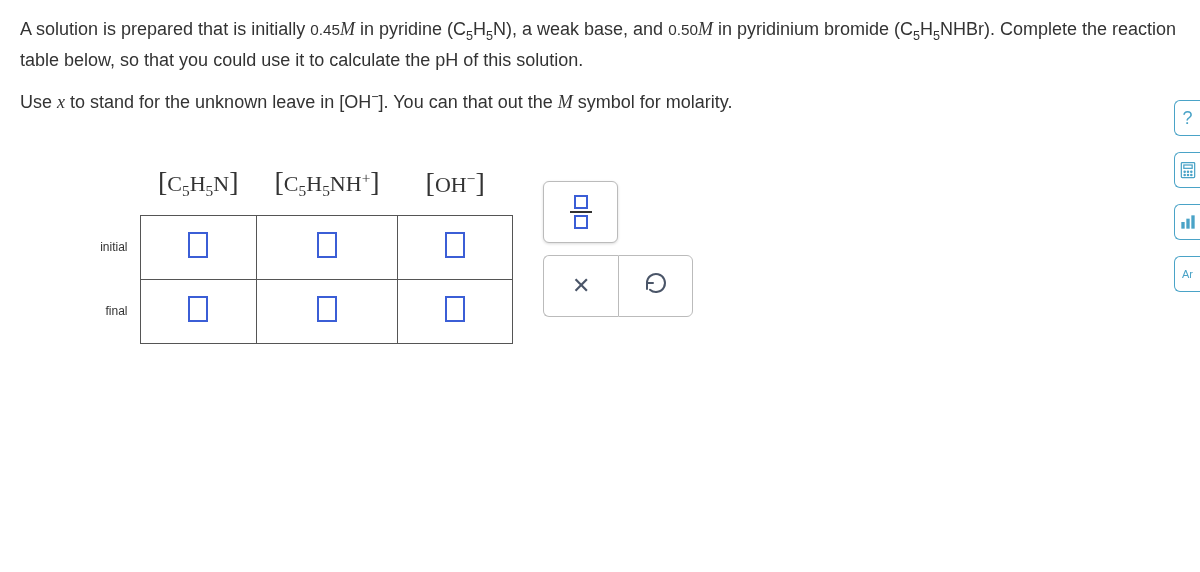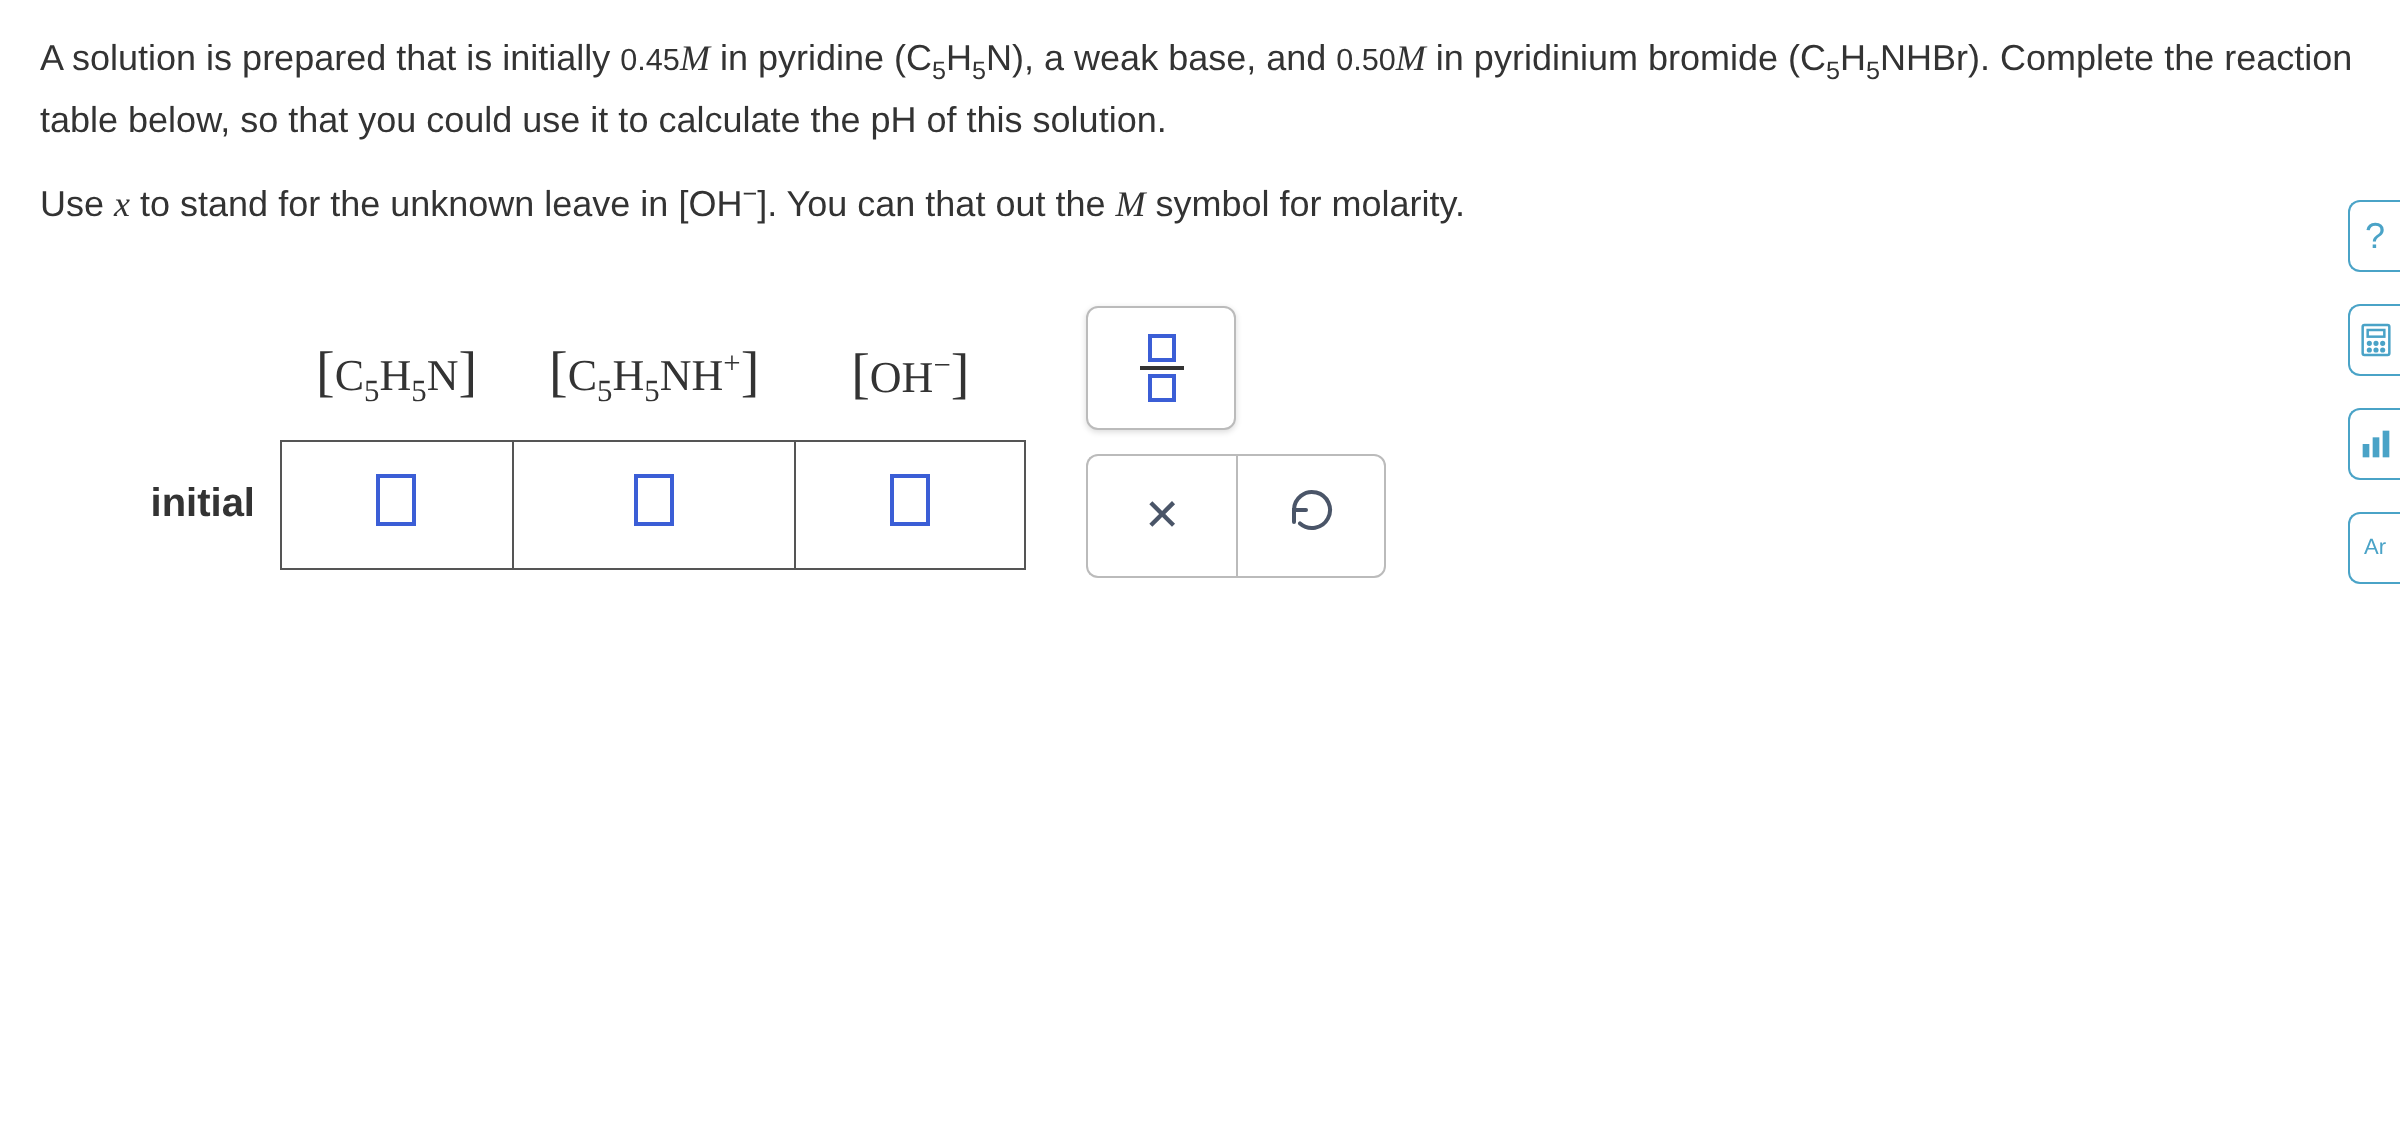--- a/index.html
+++ b/index.html
@@ -46,22 +46,22 @@
       align-items: center;
     }
     table {
       border-collapse: collapse;
     }
     th, td {
       text-align: center;
       vertical-align: middle;
     }
     th.rowlabel {
-      font-weight: bold;
-      font-size: 20px;
+      font-weight: normal;
+      font-size: 12px;
       text-align: right;
       padding-right: 12px;
       border: none;
       width: 75px;
       height: 64px;
     }
     td.col-header {
       font-family: 'Times New Roman', serif;
       font-size: 22px;
       padding: 8px 18px;
@@ -191,20 +191,26 @@
   <table>
     <tbody>
         <tr>
       <th class="rowlabel"></th>
       <td class="col-header"><span class="bracket">[</span>C<sub>5</sub>H<sub>5</sub>N<span class="bracket">]</span></td>
       <td class="col-header"><span class="bracket">[</span>C<sub>5</sub>H<sub>5</sub>NH<sup>+</sup><span class="bracket">]</span></td>
       <td class="col-header"><span class="bracket">[</span>OH<sup>−</sup><span class="bracket">]</span></td>
     </tr>
     <tr>
       <th class="rowlabel">initial</th>
+      <td class="cell"><span class="input-box"></span></td>
+      <td class="cell"><span class="input-box"></span></td>
+      <td class="cell"><span class="input-box"></span></td>
+    </tr>
+    <tr>
+      <th class="rowlabel">final</th>
       <td class="cell"><span class="input-box"></span></td>
       <td class="cell"><span class="input-box"></span></td>
       <td class="cell"><span class="input-box"></span></td>
     </tr>
   </tbody>
     </table>
 
   <div class="tool-panel">
     <div class="tool-row">
       <div class="tool-btn single">

